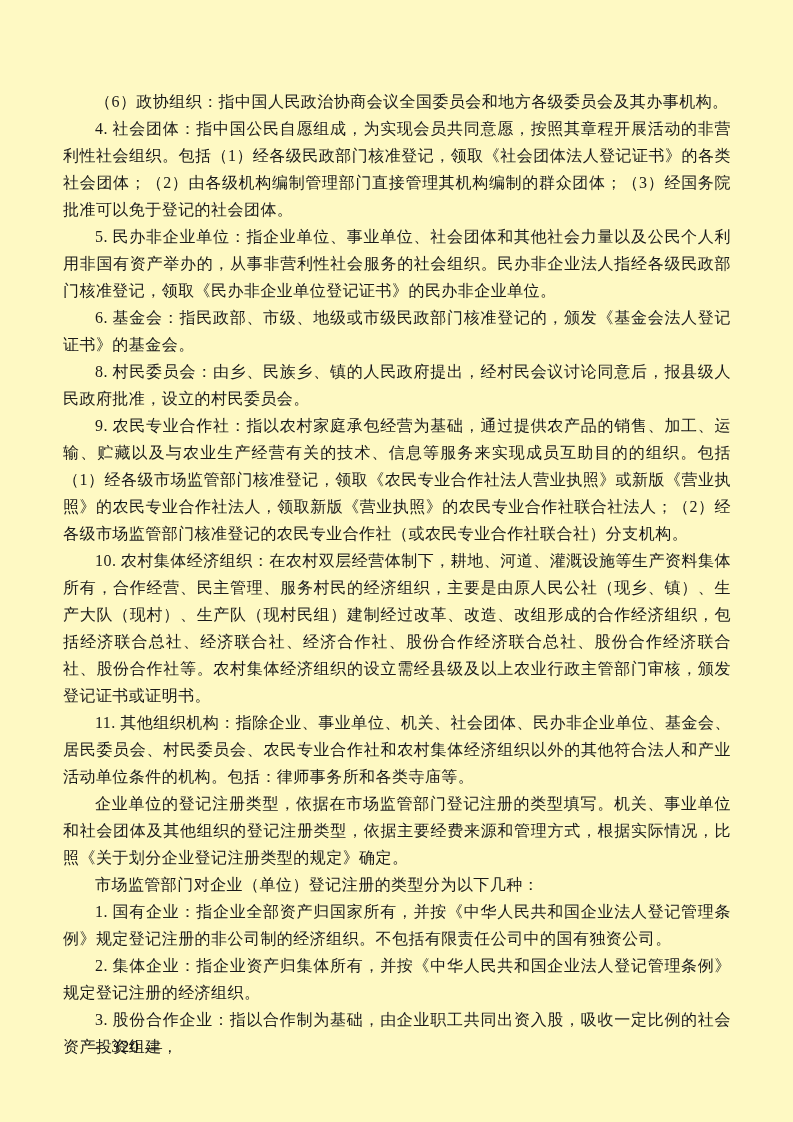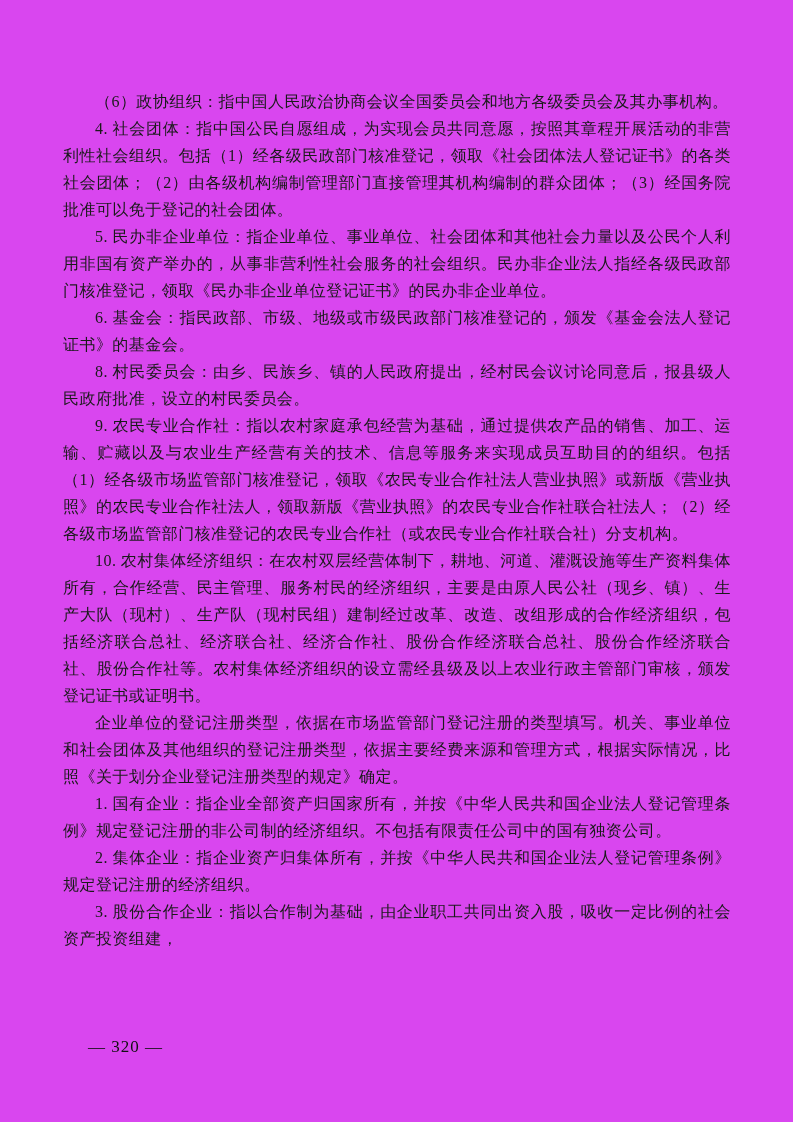--- a/index.html
+++ b/index.html
@@ -4,21 +4,21 @@
 <style>
   html, body {
     margin: 0;
     padding: 0;
     background: #ffffff;
   }
   .page {
     position: relative;
     width: 793px;
     height: 1122px;
-    background: #d946ef;
+    background: #fef9c3;
     color: #1a1a1a;
     font-family: "Liberation Serif", "DejaVu Serif", serif;
     overflow: hidden;
   }
   .content {
     position: absolute;
     left: 63px;
     top: 88px;
     width: 668px;
     font-size: 16px;
@@ -58,21 +58,23 @@
 
 <div class="page">
   <div class="content">
     <p class="para">（6）政协组织：指中国人民政治协商会议全国委员会和地方各级委员会及其办事机构。</p>
     <p class="para">4. 社会团体：指中国公民自愿组成，为实现会员共同意愿，按照其章程开展活动的非营利性社会组织。包括（1）经各级民政部门核准登记，领取《社会团体法人登记证书》的各类社会团体；（2）由各级机构编制管理部门直接管理其机构编制的群众团体；（3）经国务院批准可以免于登记的社会团体。</p>
     <p class="para">5. 民办非企业单位：指企业单位、事业单位、社会团体和其他社会力量以及公民个人利用非国有资产举办的，从事非营利性社会服务的社会组织。民办非企业法人指经各级民政部门核准登记，领取《民办非企业单位登记证书》的民办非企业单位。</p>
     <p class="para">6. 基金会：指民政部、市级、地级或市级民政部门核准登记的，颁发《基金会法人登记证书》的基金会。</p>
     <p class="para">8. 村民委员会：由乡、民族乡、镇的人民政府提出，经村民会议讨论同意后，报县级人民政府批准，设立的村民委员会。</p>
     <p class="para">9. 农民专业合作社：指以农村家庭承包经营为基础，通过提供农产品的销售、加工、运输、贮藏以及与农业生产经营有关的技术、信息等服务来实现成员互助目的的组织。包括（1）经各级市场监管部门核准登记，领取《农民专业合作社法人营业执照》或新版《营业执照》的农民专业合作社法人，领取新版《营业执照》的农民专业合作社联合社法人；（2）经各级市场监管部门核准登记的农民专业合作社（或农民专业合作社联合社）分支机构。</p>
     <p class="para">10. 农村集体经济组织：在农村双层经营体制下，耕地、河道、灌溉设施等生产资料集体所有，合作经营、民主管理、服务村民的经济组织，主要是由原人民公社（现乡、镇）、生产大队（现村）、生产队（现村民组）建制经过改革、改造、改组形成的合作经济组织，包括经济联合总社、经济联合社、经济合作社、股份合作经济联合总社、股份合作经济联合社、股份合作社等。农村集体经济组织的设立需经县级及以上农业行政主管部门审核，颁发登记证书或证明书。</p>
+    <p class="para">11. 其他组织机构：指除企业、事业单位、机关、社会团体、民办非企业单位、基金会、居民委员会、村民委员会、农民专业合作社和农村集体经济组织以外的其他符合法人和产业活动单位条件的机构。包括：律师事务所和各类寺庙等。</p>
     <p class="para">企业单位的登记注册类型，依据在市场监管部门登记注册的类型填写。机关、事业单位和社会团体及其他组织的登记注册类型，依据主要经费来源和管理方式，根据实际情况，比照《关于划分企业登记注册类型的规定》确定。</p>
+    <p class="para">市场监管部门对企业（单位）登记注册的类型分为以下几种：</p>
     <p class="para">1. 国有企业：指企业全部资产归国家所有，并按《中华人民共和国企业法人登记管理条例》规定登记注册的非公司制的经济组织。不包括有限责任公司中的国有独资公司。</p>
     <p class="para">2. 集体企业：指企业资产归集体所有，并按《中华人民共和国企业法人登记管理条例》规定登记注册的经济组织。</p>
     <p class="para">3. 股份合作企业：指以合作制为基础，由企业职工共同出资入股，吸收一定比例的社会资产投资组建，</p>
   </div>
   <div class="page-footer">
     <span>— 320 —</span>
   </div>
 </div>
 
 </body></html>

